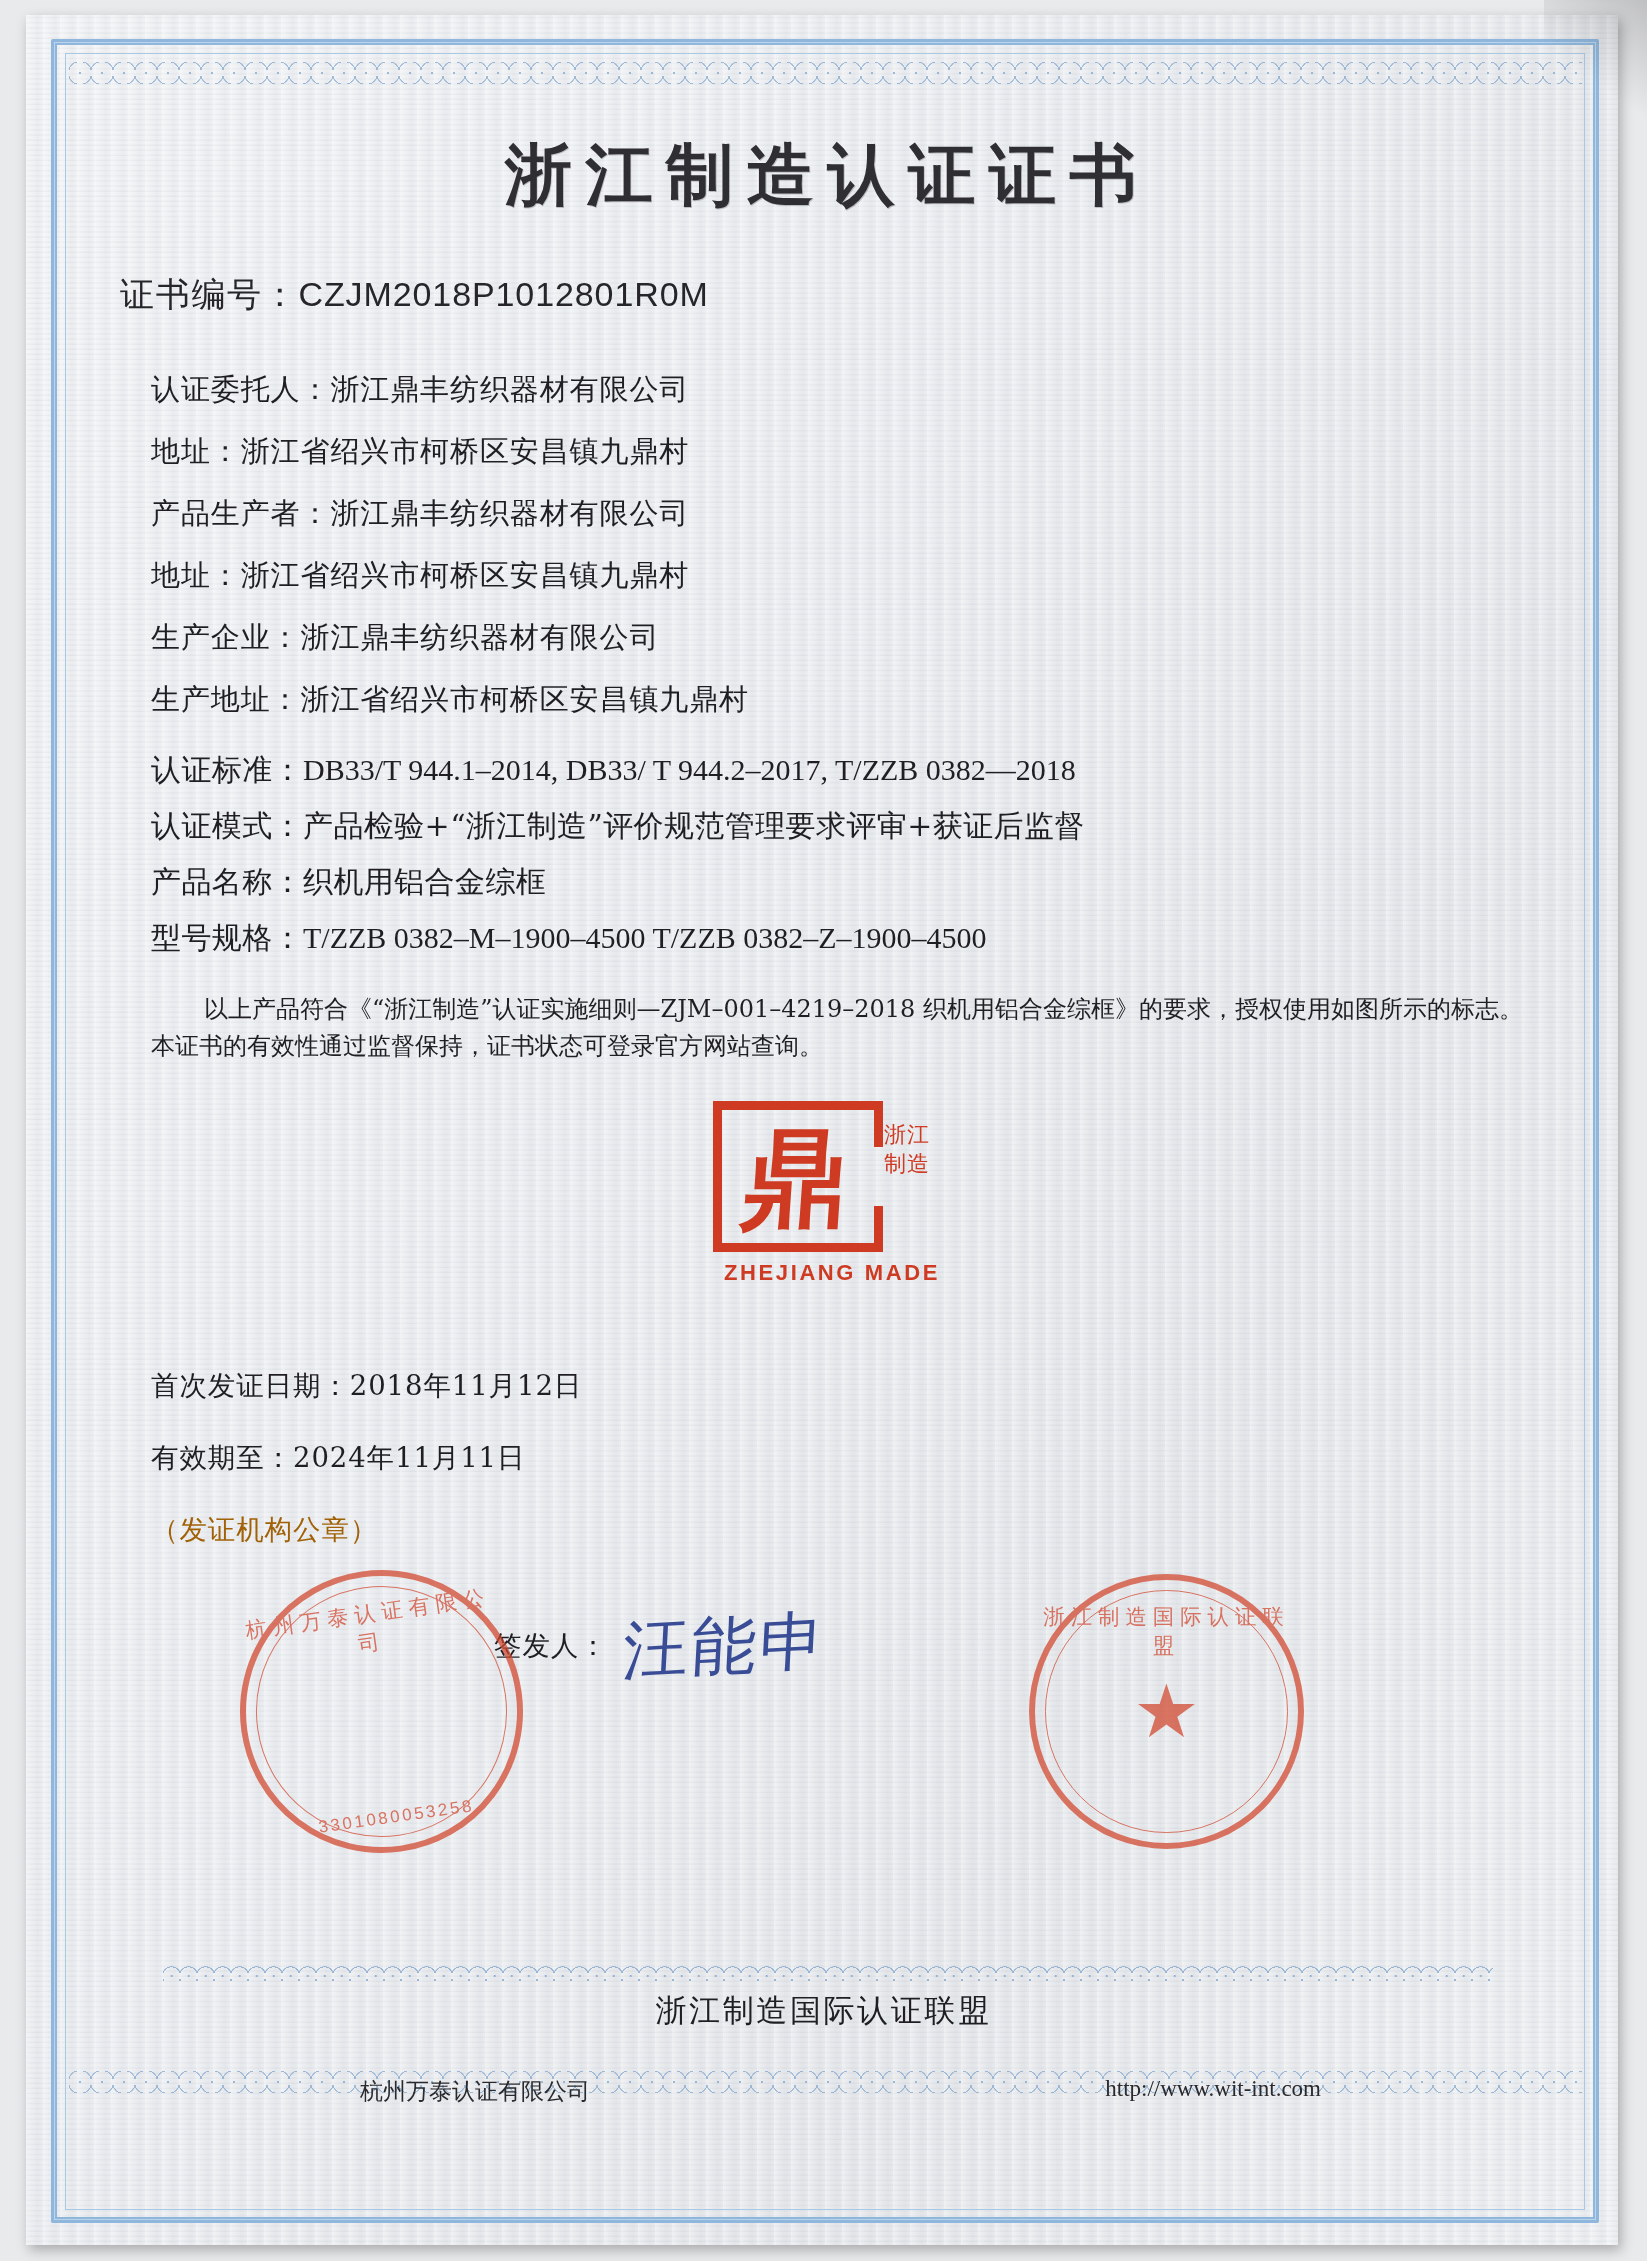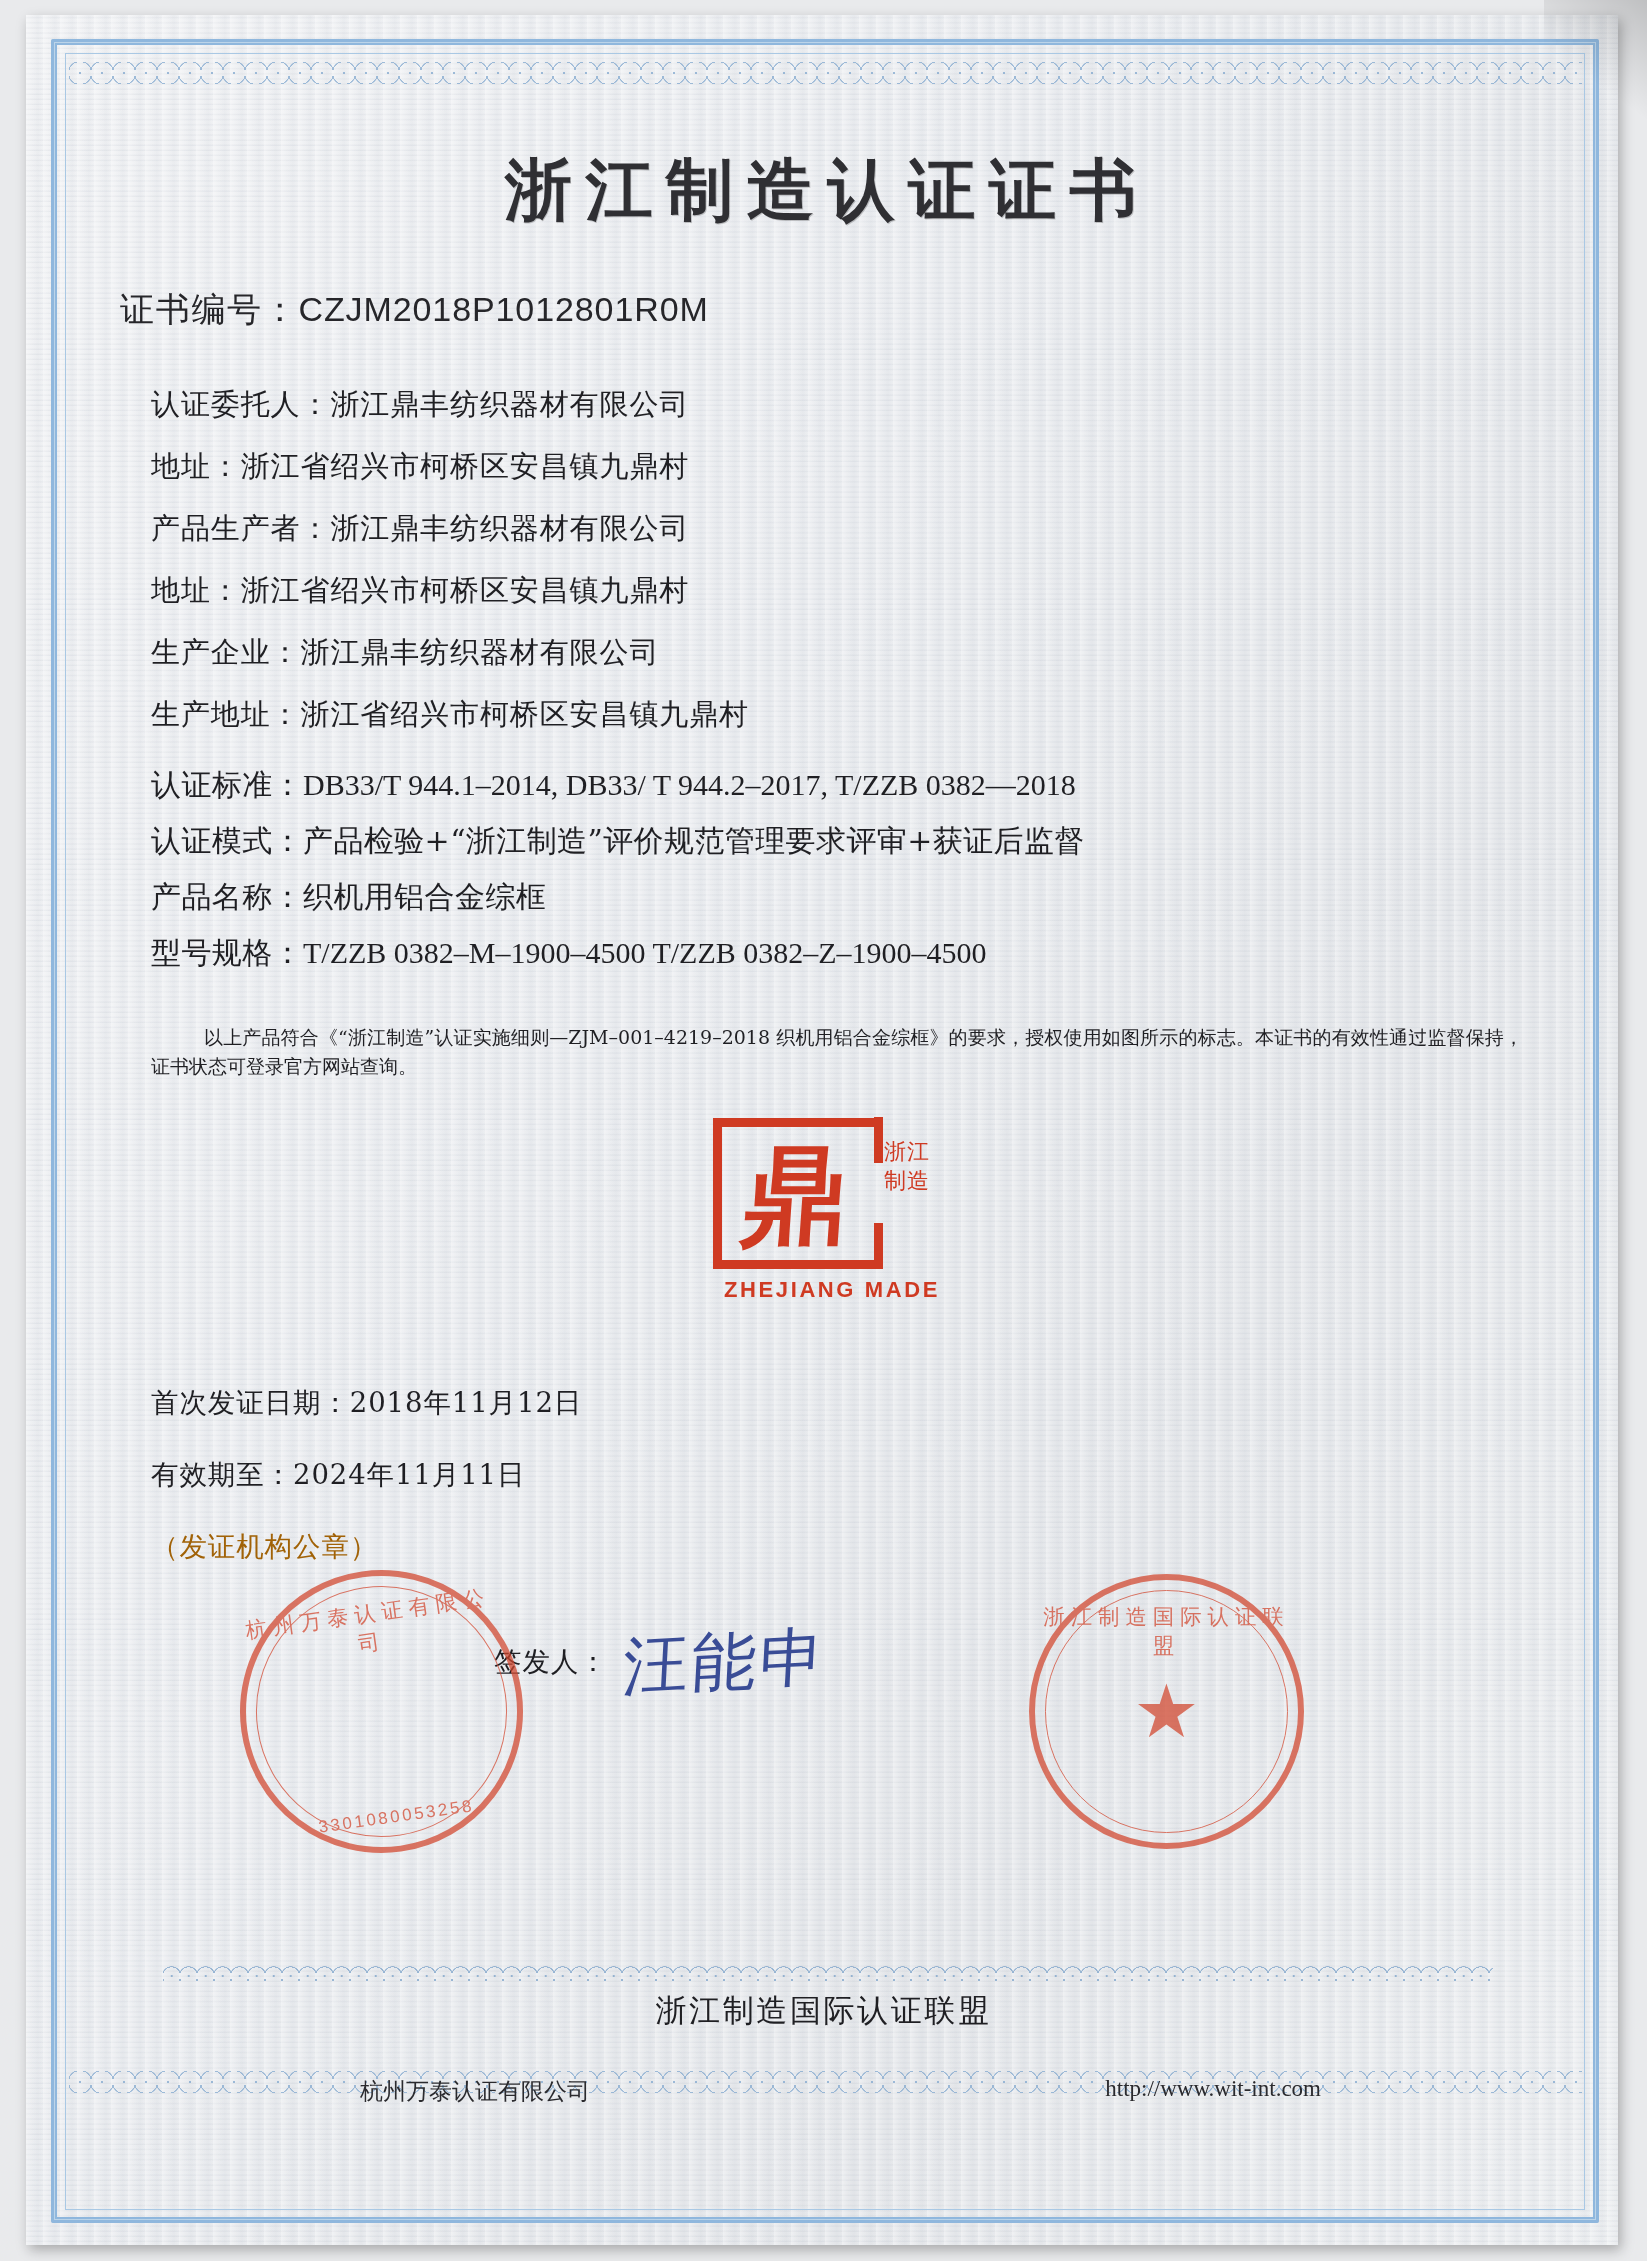--- a/index.html
+++ b/index.html
@@ -87,21 +87,21 @@
   .guilloche-bottom { bottom: 168px; }
 
   .content {
     position: absolute;
     left: 120px;
     right: 112px;
     top: 129px;
   }
 
   h1.cert-title {
-    margin: 16px;
+    margin: 1px;
     text-align: center;
     font-family: "DejaVu Serif", serif;
     font-size: 67px;
     font-weight: 700;
     letter-spacing: 13.7px;
     color: #2f2f33;
     text-shadow: 0.9px 0.9px 0 rgba(0,0,0,.2);
   }
   .cert-number {
     margin-top: 51px;
@@ -140,24 +140,24 @@
     margin-bottom: 26px;
     letter-spacing: 0.4px;
     font-family: "DejaVu Serif", serif;
   }
   .spec-line .val {
     font-family: "Liberation Serif", serif;
     letter-spacing: 0;
   }
 
   .statement {
-    margin-top: 55px;
+    margin-top: 38px;
     padding-left: 31px;
     padding-right: 12px;
-    font-size: 19px;
+    font-size: 24px;
     line-height: 1.55;
     text-align: justify;
     color: #1f1f23;
     font-family: "DejaVu Serif", serif;
     text-indent: 53px;
   }
 
   
   .logo-wrap {
     margin-top: 34px;

